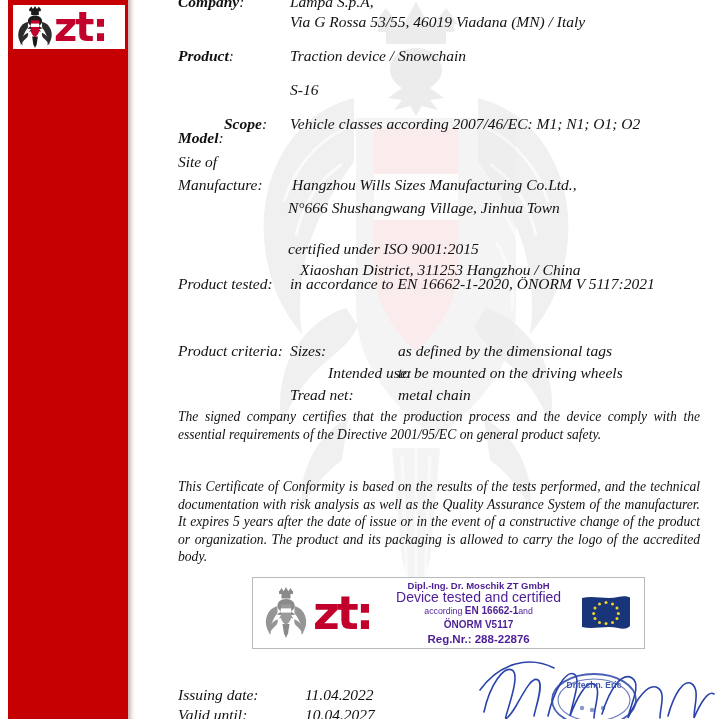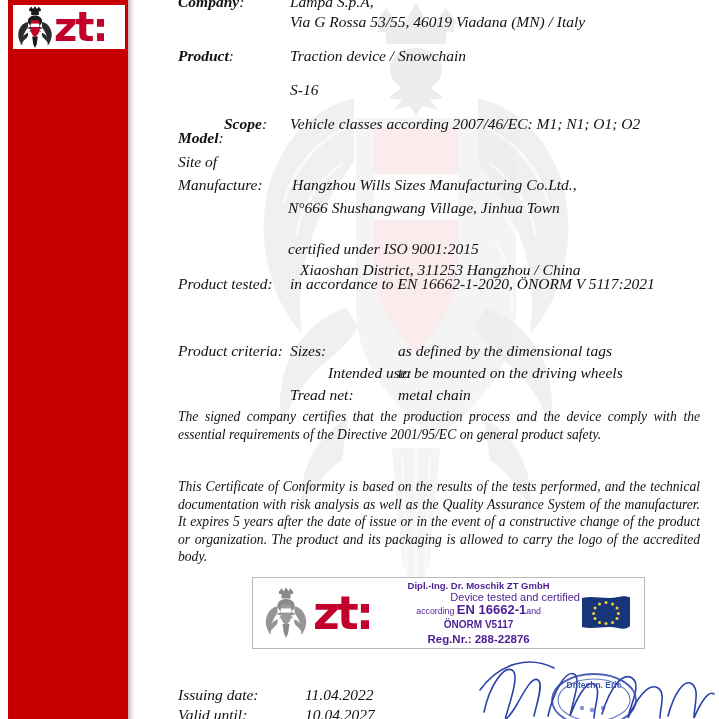--- a/index.html
+++ b/index.html
@@ -71,23 +71,23 @@
     color:#c1002b;font-weight:bold;font-size:46px;line-height:44px;
     letter-spacing:-3px;margin-left:4px;flex:0 0 auto;
     font-family:"DejaVu Sans",sans-serif;
   }
   .stamp-text{
     flex:1 1 auto;text-align:center;color:#4c1d95;
     font-family:"Liberation Sans","DejaVu Sans",sans-serif;
     margin-left:6px;
   }
   .st1{font-size:9.5px;font-weight:bold;line-height:12px;}
-  .st2{font-size:11px;line-height:11.5px;text-align:right;}
+  .st2{font-size:14px;line-height:11.5px;}
   .st3{font-size:8.8px;line-height:13px;}
-  .st3 b{font-size:13px;}
+  .st3 b{font-size:10px;}
   .st4{font-size:10px;font-weight:bold;line-height:14px;}
   .st5{font-size:11.5px;font-weight:bold;line-height:14px;}
   .eu-flag{width:52px;height:38px;margin-right:12px;flex:0 0 auto;}
 
   
   .signature{position:absolute;left:470px;top:660px;width:250px;height:62px;z-index:6;}
 </style>
 </head>
 <body>
 

